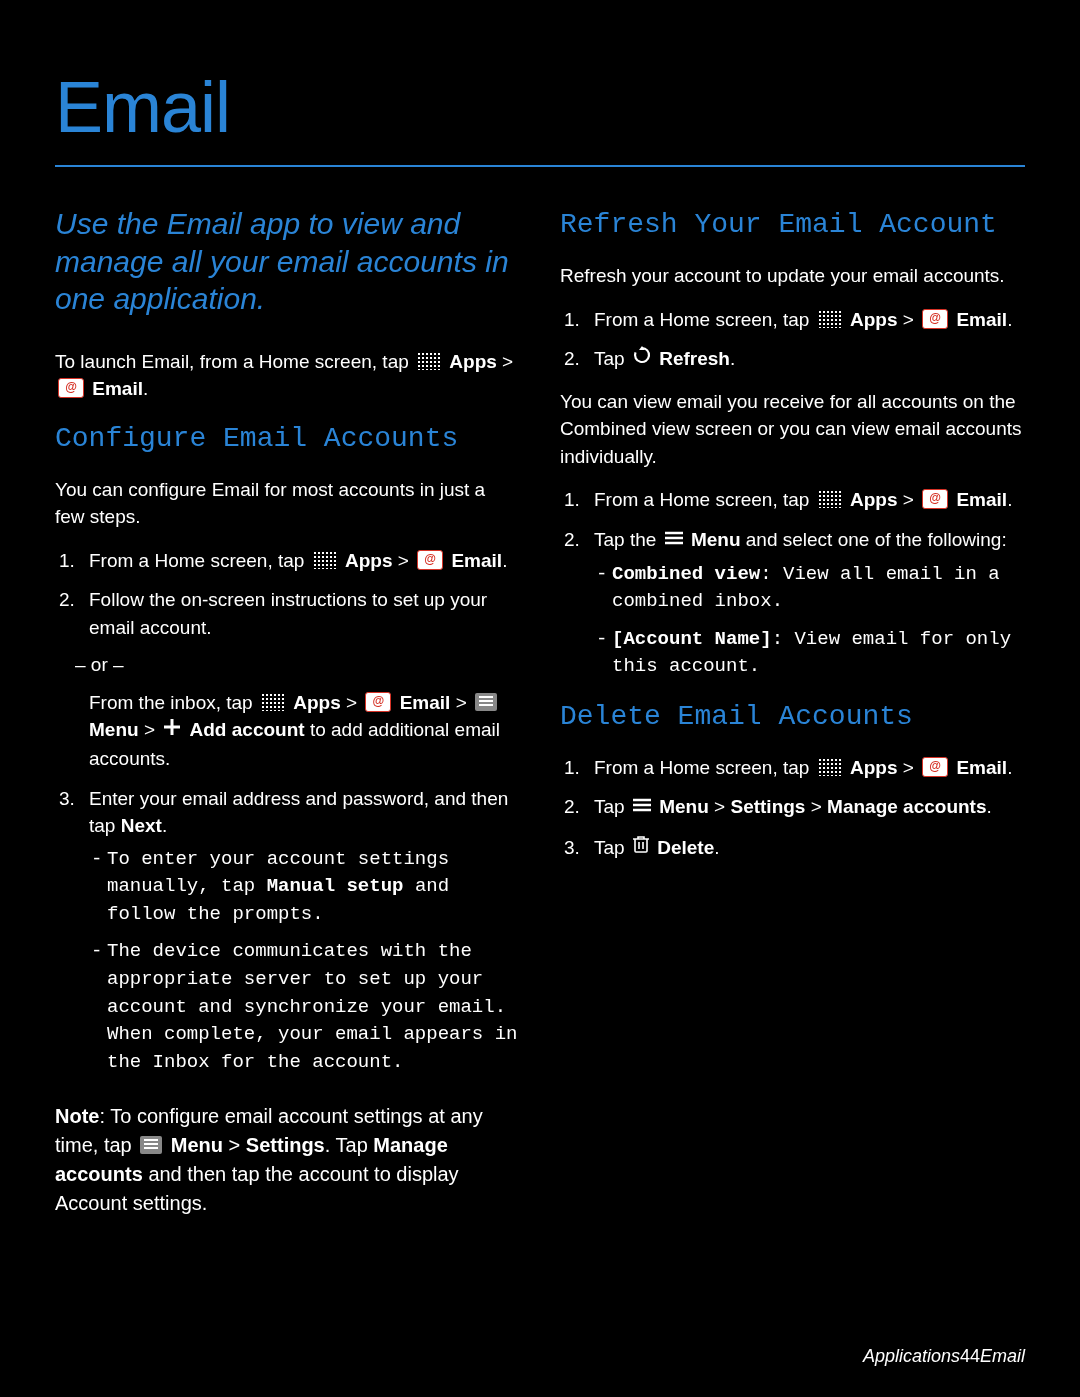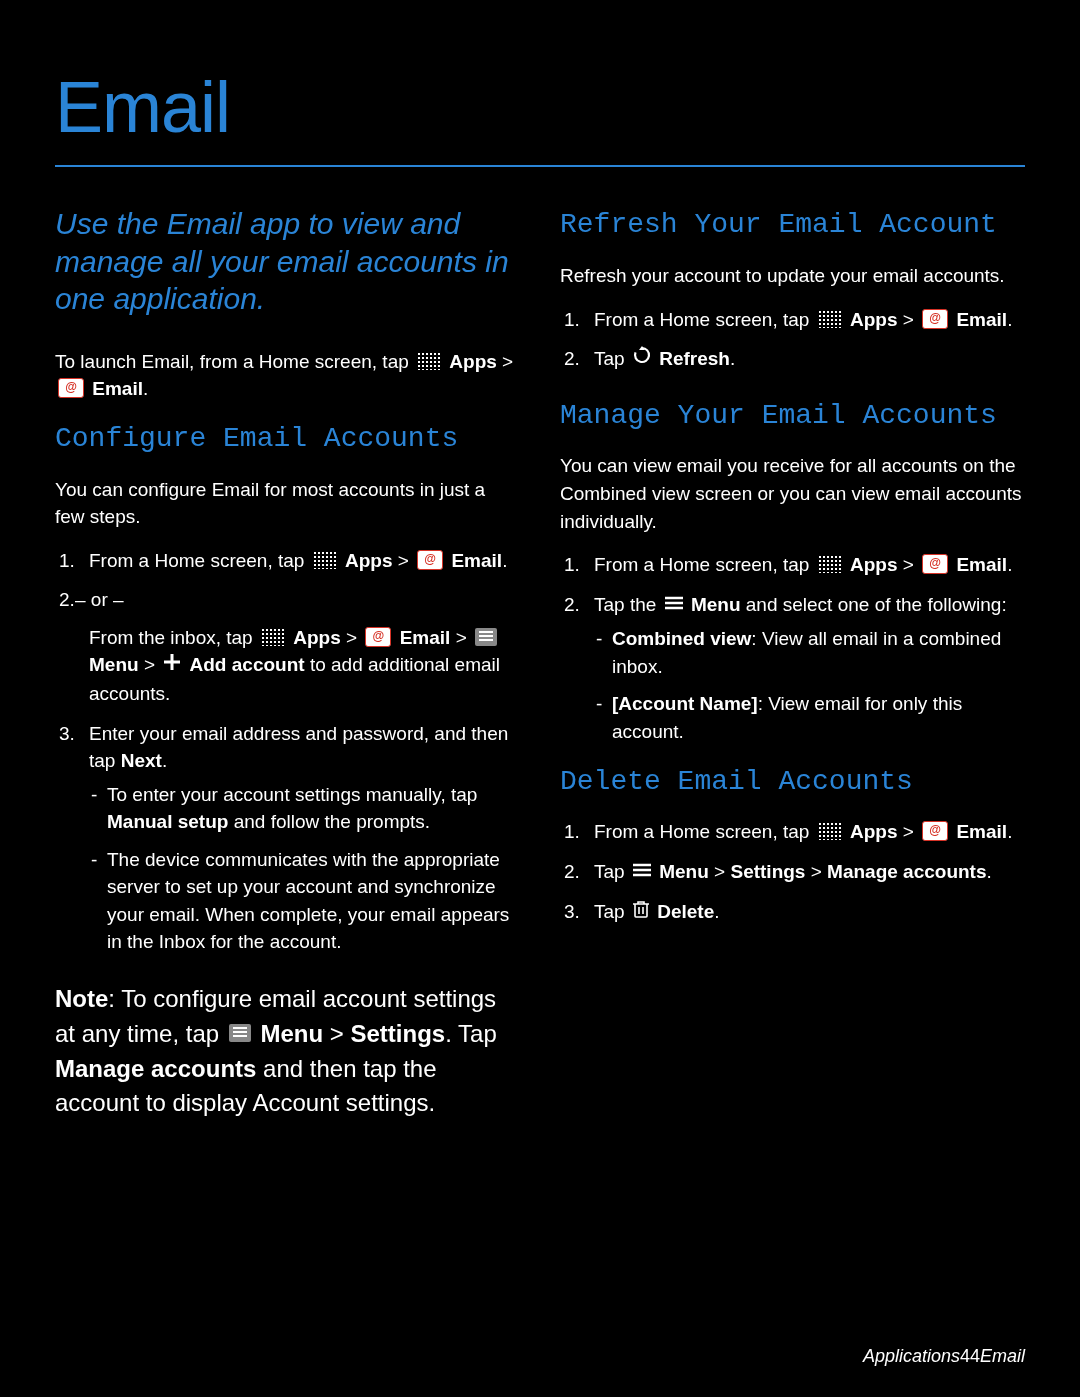--- a/index.html
+++ b/index.html
@@ -68,20 +68,21 @@
   }
   ol.numbered > li .num{
     position:absolute;
     left:4px;
     top:0;
   }
   ol.sub{
     list-style:none;
     padding:0;
     margin:6px 0 0 0;
+    font-family:Liberation Mono, monospace;
   }
   ol.sub > li{
     padding-left:18px;
     position:relative;
     margin:0 0 10px 0;
   }
   ol.sub > li::before{
     content:"-";
     position:absolute;
     left:2px;
@@ -119,21 +120,21 @@
     line-height:18px;
   }
   .refresh-icon svg,.menu-icon svg,.menu-inline-icon svg,.plus-icon svg,.delete-icon svg{display:block}
   .menu-inline-icon{
     width:22px;height:18px;
     background:#888;
     border-radius:2px;
   }
   .menu-inline-icon svg{margin:3px auto 0 auto}
   .note{
-    font-size:24px;
+    font-size:20px;
     line-height:1.45;
     margin-top:26px;
   }
   .footer{
     position:absolute;
     bottom:28px;
     left:55px;right:55px;
     display:flex;
     justify-content:flex-end;
     font-style:italic;
@@ -165,20 +166,21 @@
 
     <ol class="numbered">
       <li><span class="num">1.</span>
         <span>From a Home screen, tap </span>
         <span class="ic apps-icon"></span>
         <span class="b">Apps</span><span> &gt; </span>
         <span class="ic email-icon"></span>
         <span class="b">Email</span><span>.</span>
       </li>
       <li><span class="num">2.</span>
+        <span>Follow the on-screen instructions to set up your email account.</span>
         <div style="margin:10px 0 10px -14px"> – or –</div>
         <div>
           <span>From the inbox, tap </span>
           <span class="ic apps-icon"></span>
           <span class="b">Apps</span><span> &gt; </span>
           <span class="ic email-icon"></span>
           <span class="b">Email</span><span> &gt; </span>
           <span class="ic menu-inline-icon"><svg width="14" height="10" viewBox="0 0 14 10">
                 <path d="M0 1h14M0 5h14M0 9h14" stroke="#fff" stroke-width="2"></path>
               </svg></span>
@@ -228,21 +230,20 @@
       <li><span class="num">2.</span>
         <span>Tap </span>
         <span class="ic"><svg width="18" height="18" viewBox="0 0 18 18">
               <path d="M9 2 a7 7 0 1 1 -6.5 4.4" fill="none" stroke="#fff" stroke-width="2.2"></path>
               <path d="M9 0 l3 4 -6 0 z" fill="#fff"></path>
             </svg></span>
         <span class="b">Refresh</span><span>.</span>
       </li>
     </ol>
 
-    <h2 class="section" style="margin-top:22px">Manage Your Email Accounts</h2>
     <p>You can view email you receive for all accounts on the Combined view screen or you can view email accounts individually.</p>
     <ol class="numbered">
       <li><span class="num">1.</span>
         <span>From a Home screen, tap </span>
         <span class="ic apps-icon"></span>
         <span class="b">Apps</span><span> &gt; </span>
         <span class="ic email-icon"></span>
         <span class="b">Email</span><span>.</span>
       </li>
       <li><span class="num">2.</span>

